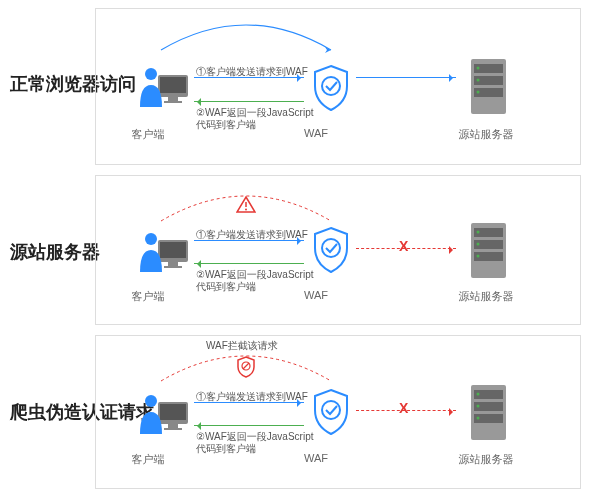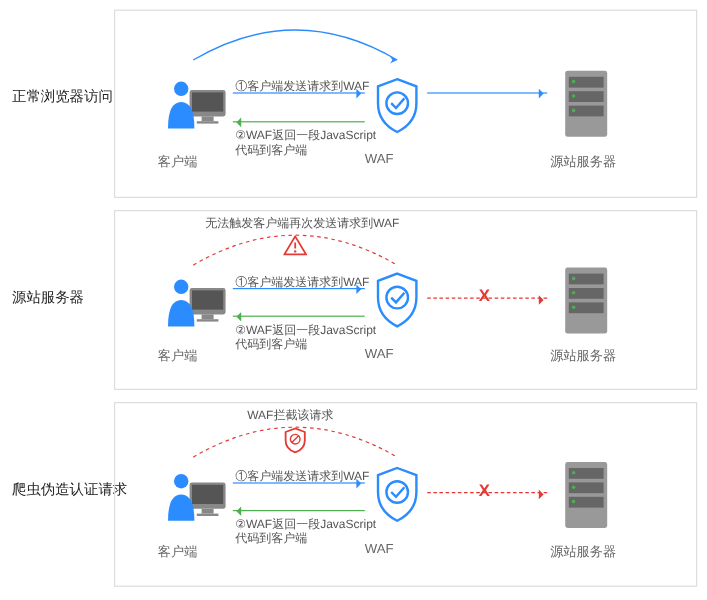--- a/index.html
+++ b/index.html
@@ -1,21 +1,21 @@
 <!DOCTYPE html>
 <html><head>
 <meta charset="utf-8">
 <style>
 body{margin:0;padding:0;font-family:"Microsoft YaHei",Arial,sans-serif;font-size:11px;color:#333;background:#fff}
 .container{width:589px;height:500px;position:relative}
 .section{position:absolute;left:95px;right:8px;border:1px solid #ddd}
 .s1{top:8px;height:155px}
 .s2{top:175px;height:148px}
 .s3{top:335px;height:152px}
-.title{position:absolute;left:10px;font-weight:normal;font-size:12px;color:#222}
+.title{position:absolute;left:10px;font-weight:bold;font-size:18px;color:#222}
 .t1{top:72px}
 .t2{top:240px}
 .t3{top:400px}
 .client{position:absolute;left:40px;width:55px}
 .client svg{display:block}
 .waf{position:absolute;left:215px;width:40px}
 .server{position:absolute;left:365px;width:55px}
 .label{position:absolute;font-size:11px;color:#666;text-align:center}
 .lbl-client{left:32px;width:40px}
 .lbl-waf{left:205px;width:30px}
@@ -89,21 +89,20 @@
  <svg class="curve" style="left:60px;top:10px;width:180px;height:40px">
         <path d="M5,35 Q90,-15 175,35" stroke="#e53935" fill="none" stroke-width="1" stroke-dasharray="3,3"></path>
       </svg>
  <div class="warn" style="left:140px;top:20px">
         <svg width="20" height="18">
           <path d="M10,1 L19,16 L1,16 Z" fill="#fff" stroke="#e53935" stroke-width="1.5"></path>
           <line x1="10" y1="6" x2="10" y2="11" stroke="#e53935" stroke-width="1.5"></line>
           <circle cx="10" cy="13.5" r="1" fill="#e53935"></circle>
         </svg>
       </div>
- <div class="step" style="left:75px;top:3px">无法触发客户端再次发送请求到WAF</div>
  <div class="client" style="top:46px">
         <svg width="55" height="55" viewBox="0 0 55 55">
           <rect x="22" y="18" width="30" height="22" rx="2" fill="#888"></rect>
           <rect x="24" y="20" width="26" height="16" fill="#555"></rect>
           <rect x="32" y="40" width="10" height="4" fill="#888"></rect>
           <rect x="28" y="44" width="18" height="2" fill="#888"></rect>
           <circle cx="15" cy="17" r="6" fill="#2b8cff"></circle>
           <path d="M4,50 Q4,28 15,28 Q26,28 26,50 Z" fill="#2b8cff"></path>
         </svg>
       </div>

